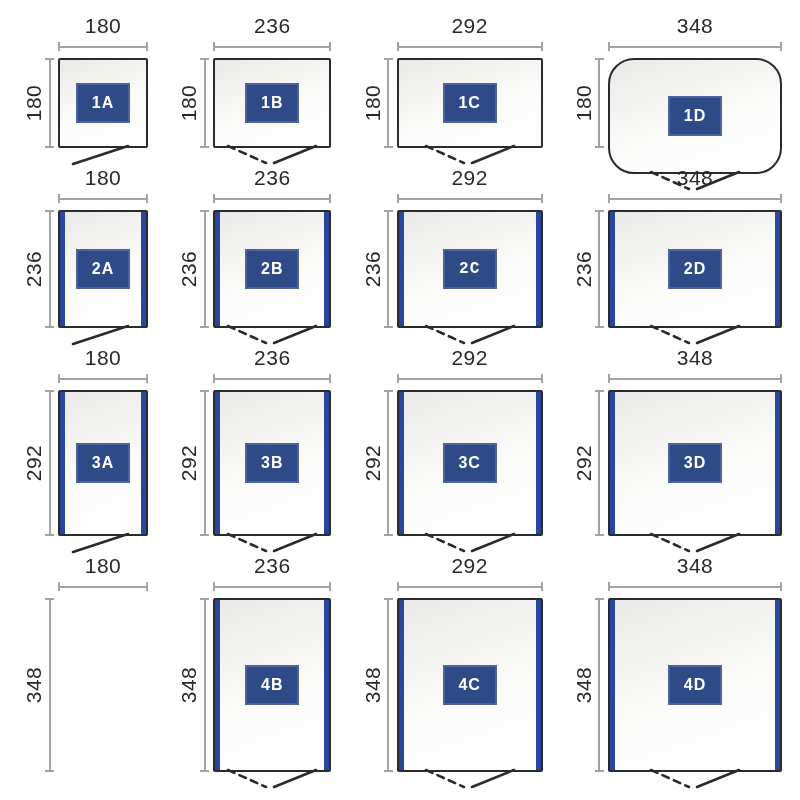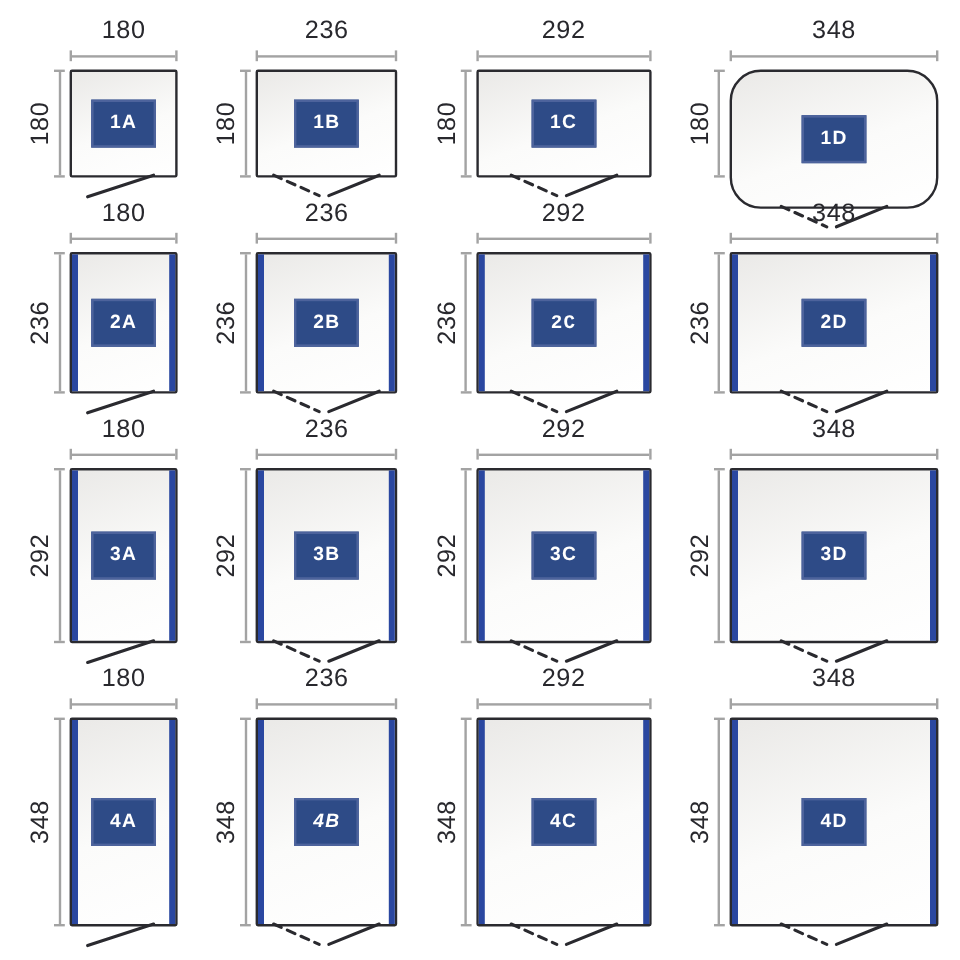--- a/index.html
+++ b/index.html
@@ -329,43 +329,34 @@
   <div class="cell">
     <div class="top-dim" style="width: 90px;">
       <div class="top-num">180</div>
       <div class="h-line"></div>
     </div>
     <div class="body">
       <div class="v-dim" style="height: 174px;">
         <span class="side-num">348</span>
         <div class="v-line"></div>
       </div>
-      <div class="box" style="width: 90px; height: 174px;">
-        <div class="strip strip-l"></div>
-        <div class="strip strip-r"></div>
-        <div class="badge">4A</div>
-        <svg class="door door-single" width="120" height="24" viewBox="0 0 120 24">
-          <line x1="85" y1="2" x2="30" y2="20"></line>
-        </svg>
-
-      </div>
     </div>
   </div>
 
   <div class="cell">
     <div class="top-dim" style="width: 118px;">
       <div class="top-num">236</div>
       <div class="h-line"></div>
     </div>
     <div class="body">
       <div class="v-dim" style="height: 174px;">
         <span class="side-num">348</span>
         <div class="v-line"></div>
       </div>
-      <div class="box" style="width: 118px; height: 174px; font-style: italic;">
+      <div class="box" style="width: 118px; height: 174px;">
         <div class="strip strip-l"></div>
         <div class="strip strip-r"></div>
         <div class="badge">4B</div>
 
         <svg class="door door-double" width="120" height="24" viewBox="0 0 120 24">
           <line class="dash" x1="16" y1="2" x2="54" y2="19"></line>
           <line x1="104" y1="2" x2="62" y2="19"></line>
         </svg>
       </div>
     </div>

